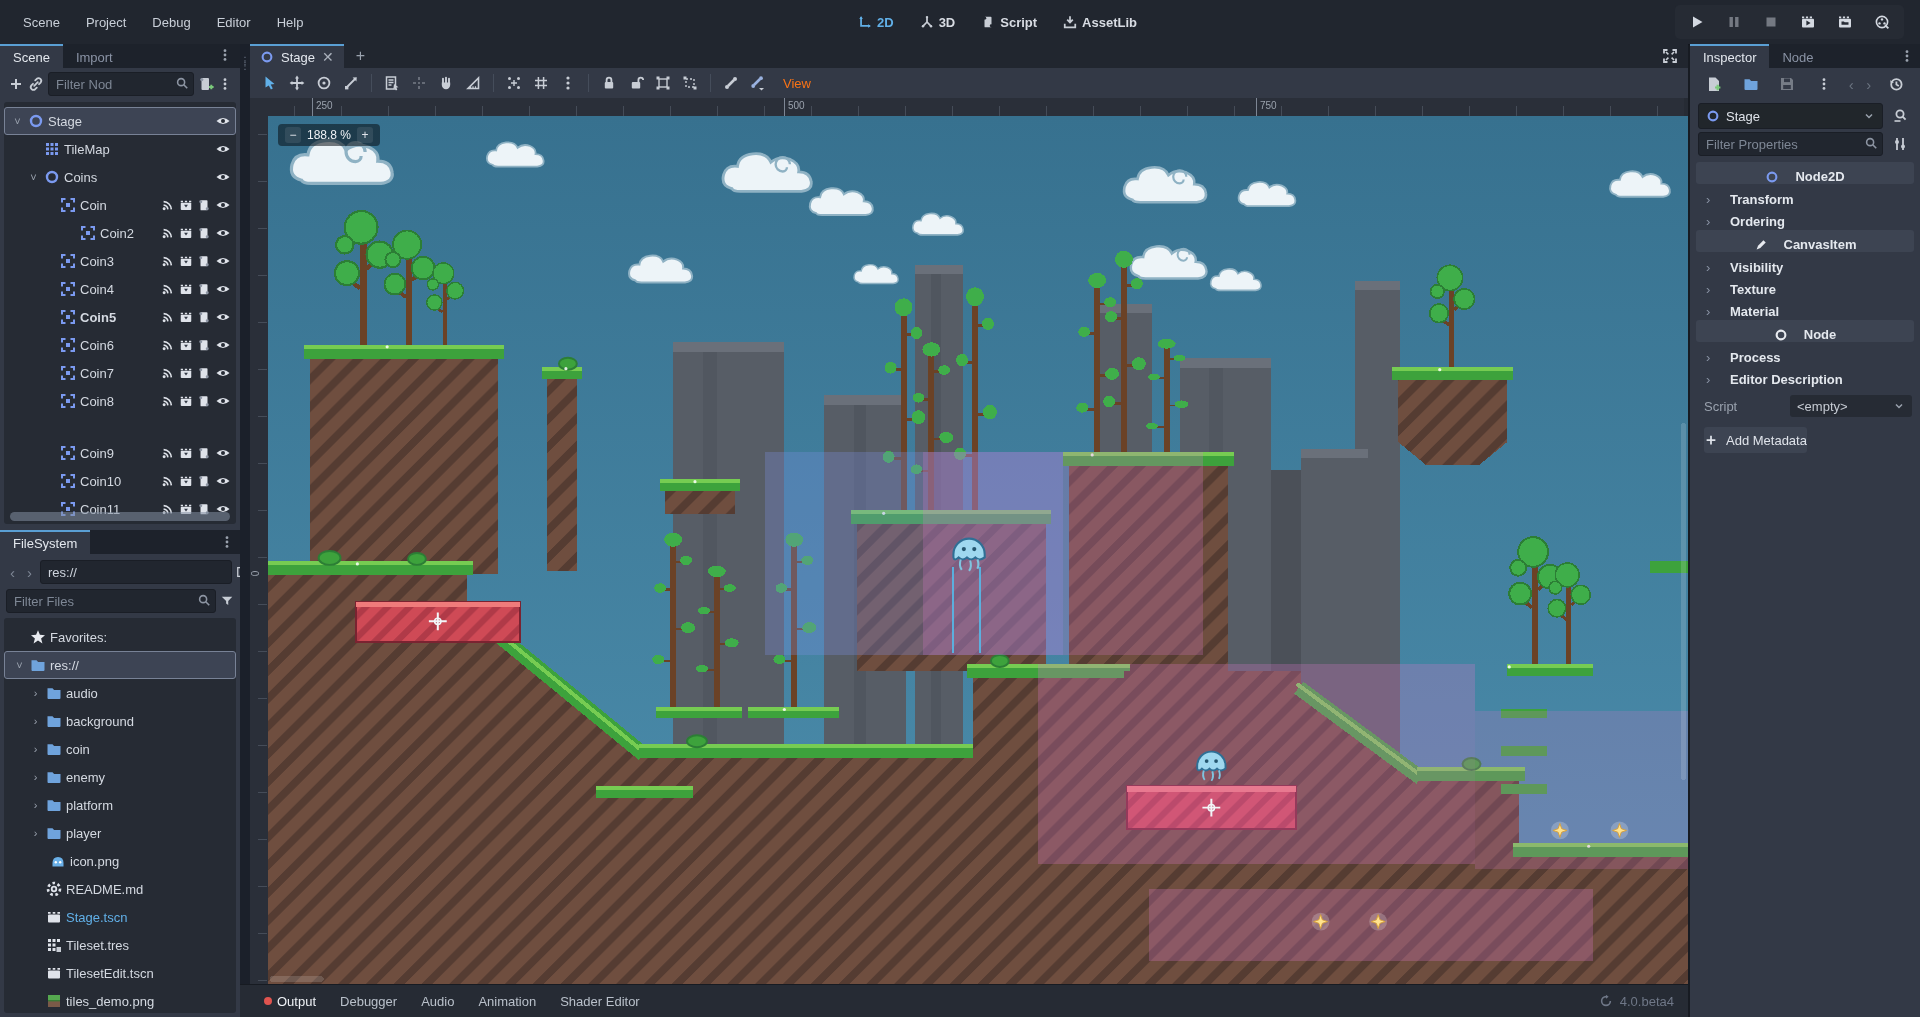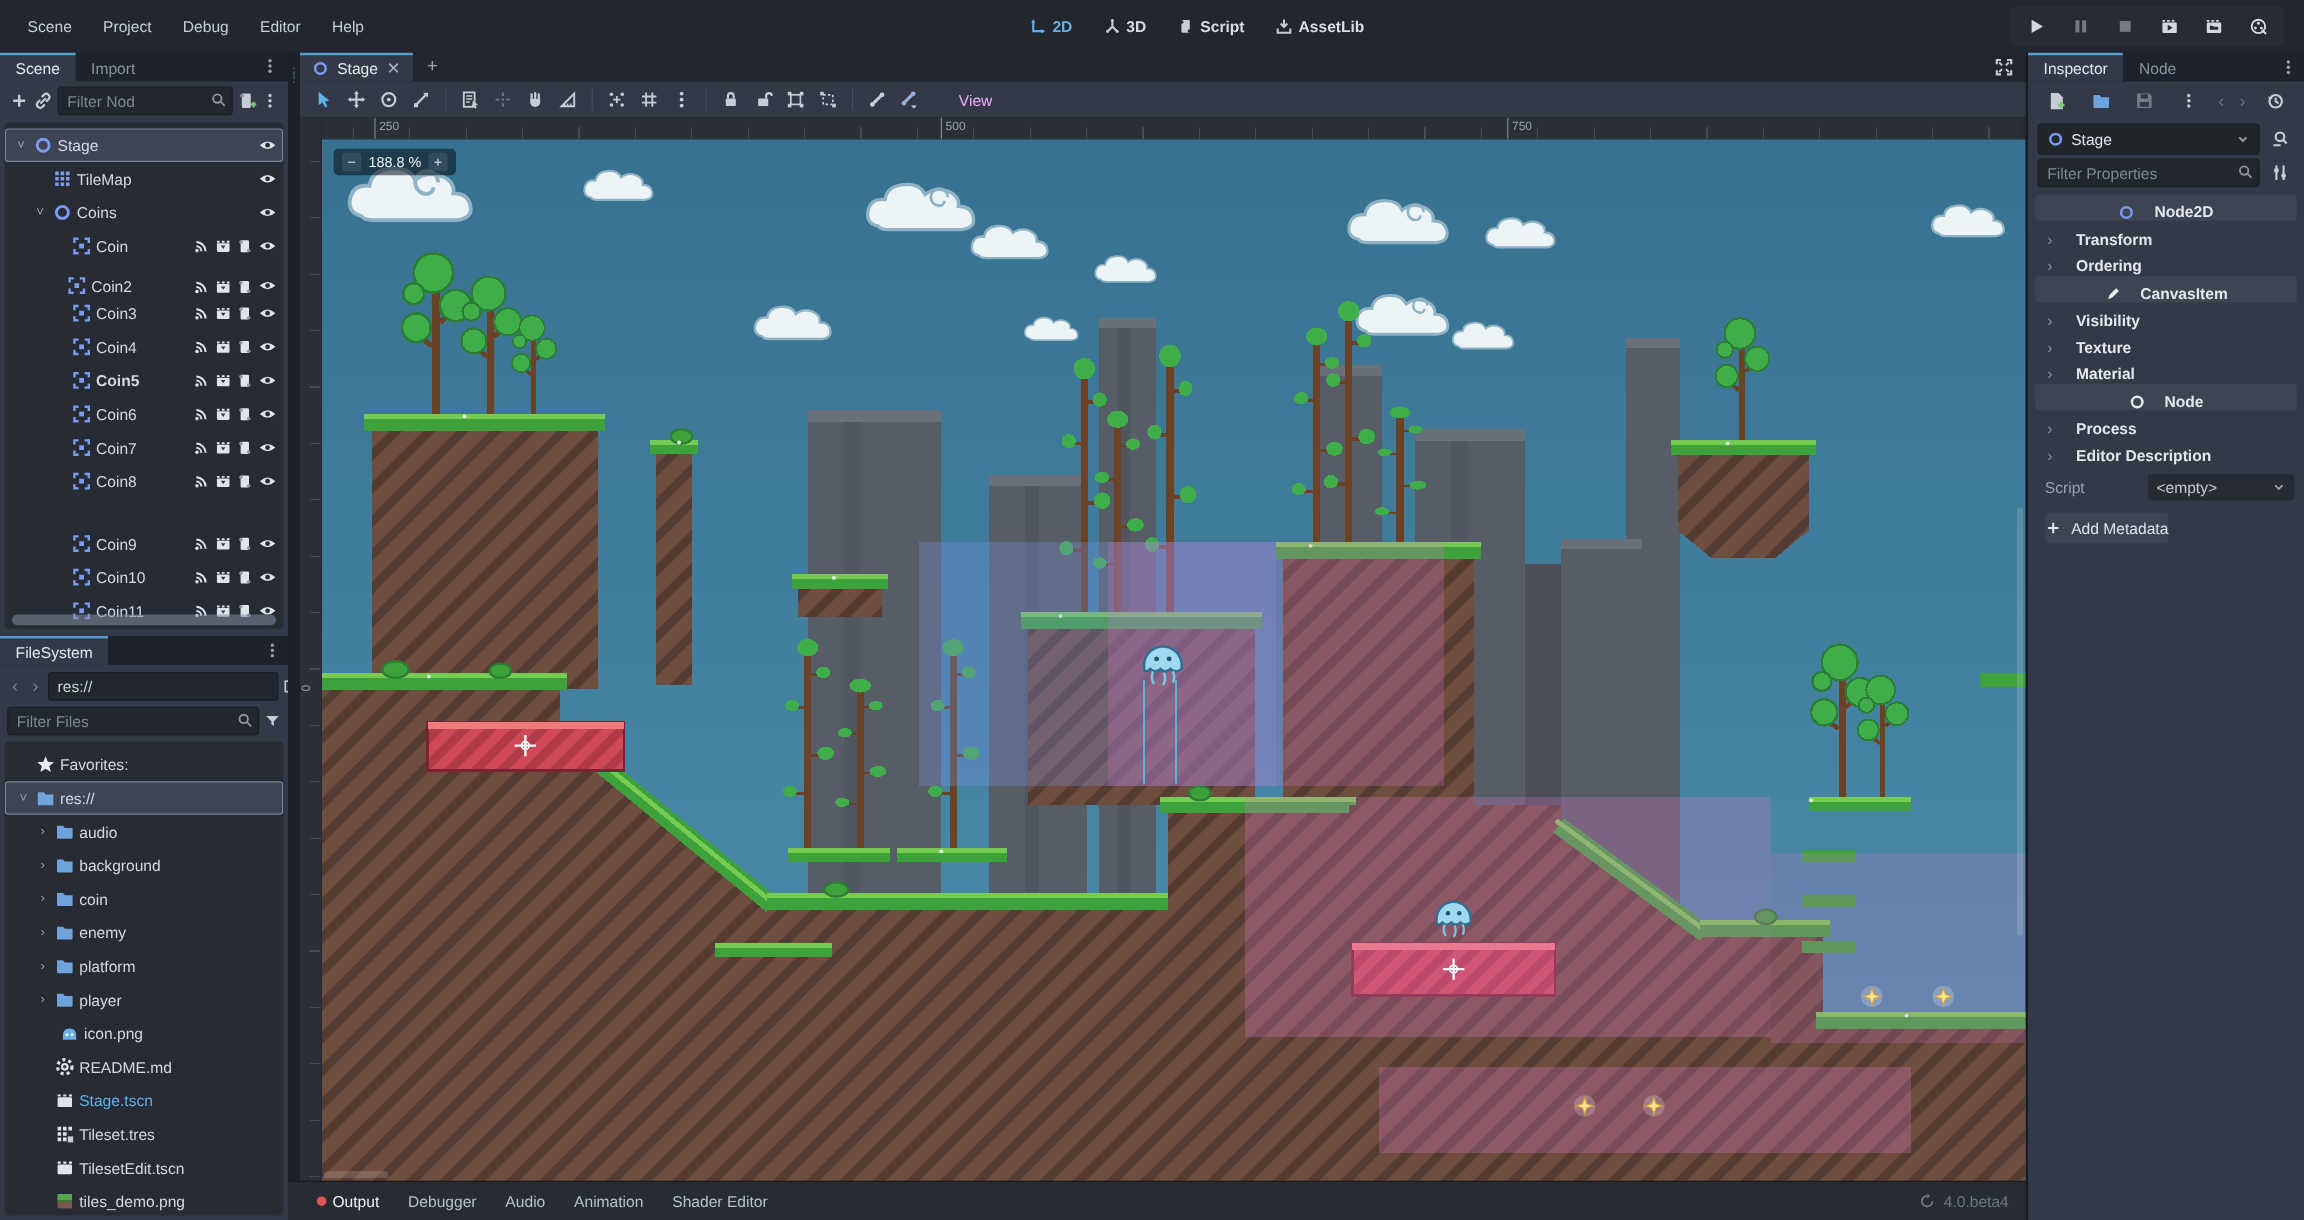--- a/index.html
+++ b/index.html
@@ -59,21 +59,21 @@
   #grip{position:absolute;left:0;top:0;width:10px;bottom:0;background:#1b202a;color:#6b7585;font-size:10px;line-height:5px;text-align:center;padding-top:14px}
   #scenetabs{position:absolute;left:10px;right:0;top:0;height:24px;background:#21262f;display:flex;align-items:stretch}
   .stab{display:flex;align-items:center;gap:7px;padding:0 10px;background:#333946;border-top:2px solid #5a9fd4;color:#e4e8ee}
   .stab .x{color:#aab1bc;font-size:14px}
   #newtab{padding:0 12px;color:#9aa2ae;font-size:16px}
   #dfree{margin-left:auto;margin-right:10px;display:flex;align-items:center;color:#c8cdd5}
   #vtoolbar{position:absolute;left:10px;right:0;top:24px;height:30px;background:#333946;border-bottom:1px solid #171b22;display:flex;align-items:center;gap:3px;padding:0 8px}
   .tbtn{width:24px;height:24px;justify-content:center;border-radius:3px;color:#c8cdd5}
   .tbtn.act{color:#61b0e8}
   .tsep{width:1px;height:18px;background:#454d5b;margin:0 5px}
-  #viewbtn{margin-left:18px;color:#f0abfc;padding:2px 8px}
+  #viewbtn{margin-left:2px;color:#f97316;padding:2px 8px}
 
   #vpwrap{position:absolute;left:10px;right:0;top:54px;bottom:32px;background:#262b34}
   #rcorner{position:absolute;left:0;top:0;width:18px;height:18px;background:#2a2f39;border-right:1px solid #1b1f27;border-bottom:1px solid #1b1f27}
   #hruler{position:absolute;left:18px;right:4px;top:0;height:18px;background:#2a2f39;border-bottom:1px solid #1b1f27;overflow:hidden;
     background-image:repeating-linear-gradient(90deg,#454c58 0 1px,transparent 1px 47px);background-position:26px 0;background-size:100% 55%;background-repeat:no-repeat;background-position-y:8px}
   #hruler .rlab{position:absolute;top:2px;font-size:10px;color:#9aa2ad}
   #hruler .rmaj{position:absolute;top:0;width:1px;height:18px;background:#7d8694}
   #vruler{position:absolute;left:0;top:18px;width:18px;bottom:0;background:#2a2f39;border-right:1px solid #1b1f27;
     background-image:repeating-linear-gradient(180deg,#454c58 0 1px,transparent 1px 47px);background-position:9px 18px;background-size:50% 100%;background-repeat:no-repeat;background-position-x:8px}
   #vruler .rlab{position:absolute;left:3px;top:452px;font-size:10px;color:#9aa2ad;transform:rotate(-90deg)}
@@ -551,21 +551,21 @@
               <use href="#i-instance"></use>
             </svg>
             <svg class="i14" style="color:#dfe3ea">
               <use href="#i-script"></use>
             </svg>
             <svg class="i16" style="color:#dfe3ea">
               <use href="#i-eye"></use>
             </svg>
           </div>
 
-          <div class="trow" style="padding-left: 34px; align-items: flex-end;">
+          <div class="trow" style="padding-left: 58px;">
             <span class="texp"></span>
             <svg class="i16">
               <use href="#i-area2d"></use>
             </svg>
             <span class="tlabel">Coin2</span>
             <span class="spacer"></span>
             <svg class="i14" style="color:#dfe3ea">
               <use href="#i-signal"></use>
             </svg>
             <svg class="i14" style="color:#dfe3ea">

